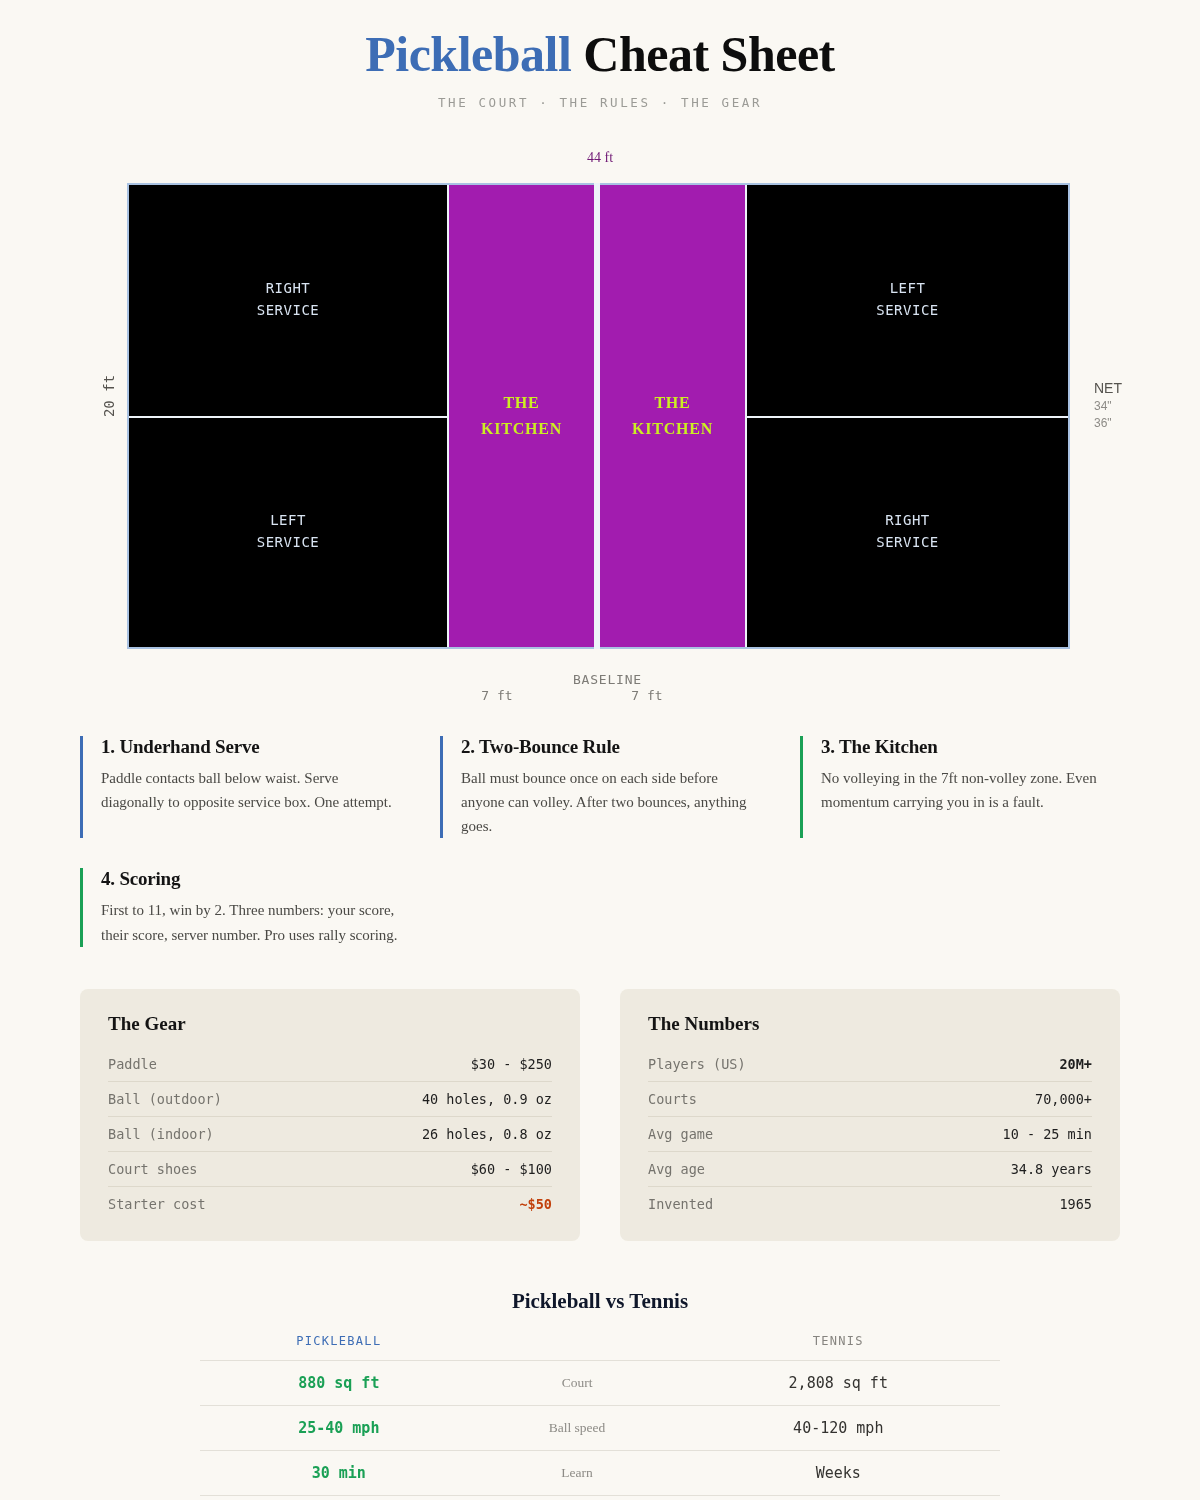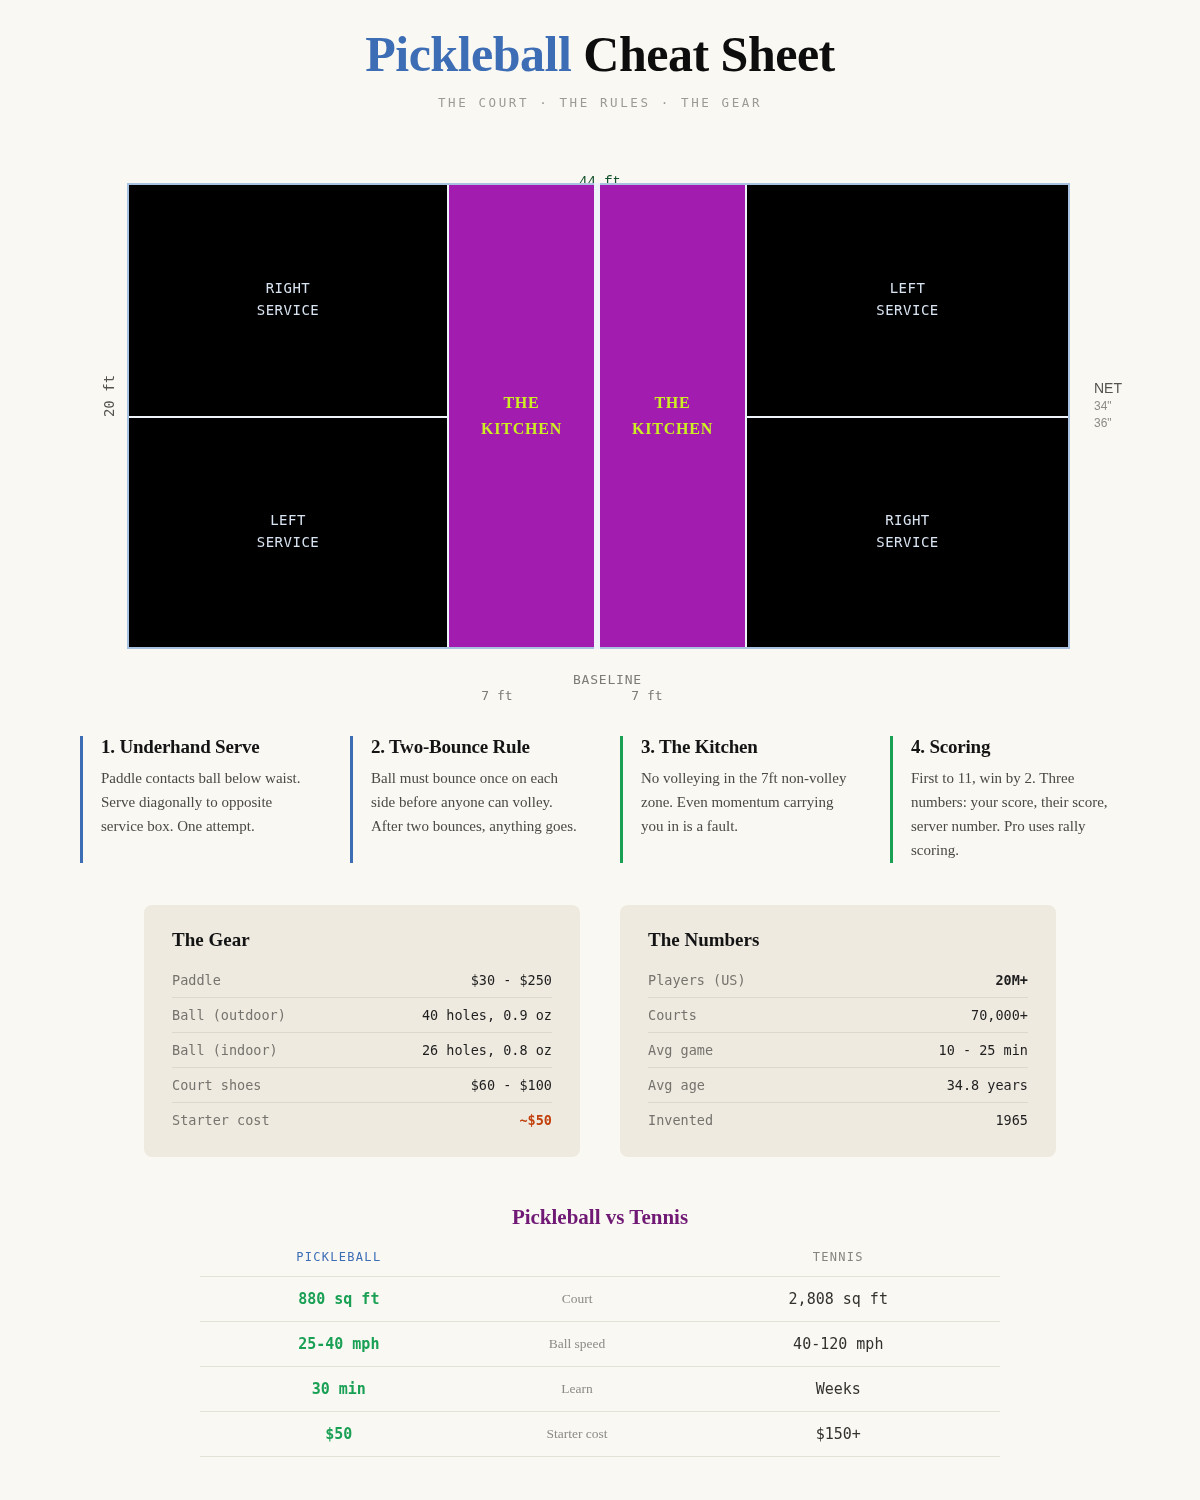--- a/index.html
+++ b/index.html
@@ -38,24 +38,23 @@
   .court-wrap {
     position: relative;
     margin: 40px auto 0;
     width: 1040px;
     height: 530px;
   }
   .label-top {
     position: absolute;
     top: 0; left: 0; right: 0;
     text-align: center;
-    font-family: Liberation Mono, monospace;
+    font-family: Liberation Serif, serif;
     font-size: 14px;
-    color: #14532d;
-    margin-top: 24px;
+    color: #701a75;
   }
   .label-left {
     position: absolute;
     left: 8px;
     top: 238px;
     font-family: "DejaVu Sans Mono", monospace;
     font-size: 14px;
     color: #55534e;
     transform: rotate(-90deg);
     transform-origin: center;
@@ -134,21 +133,21 @@
     font-size: 13px;
     color: #7d7b76;
     letter-spacing: 0.8px;
   }
 
   
   .rules {
     margin: 56px auto 0;
     width: 1040px;
     display: grid;
-    grid-template-columns: 1fr 1fr 1fr 1fr;
+    grid-template-columns: 1fr 1fr 1fr;
     column-gap: 40px;
     row-gap: 30px;
   }
   .rule { padding-left: 18px; border-left: 3px solid #3d6db5; }
   .rule.green { border-left-color: #1aa055; }
   .rule h3 {
     font-family: "Liberation Serif", serif;
     font-size: 19px;
     font-weight: bold;
     color: #141414;
@@ -158,21 +157,21 @@
   .rule p {
     font-family: "Liberation Serif", serif;
     font-size: 15px;
     line-height: 1.62;
     color: #4a4945;
   }
 
   
   .panels {
     margin: 42px auto 0;
-    width: 912px;
+    width: 1040px;
     display: grid;
     grid-template-columns: 1fr 1fr;
     column-gap: 40px;
   }
   .panel {
     background: #eeeae0;
     border-radius: 8px;
     padding: 24px 28px 20px;
   }
   .panel h3 {
@@ -197,21 +196,21 @@
   .prow .v.hl { color: #c2410c; font-weight: bold; }
   .prow .v.strong { font-weight: bold; }
 
   
   .compare { margin: 48px auto 0; width: 1040px; }
   .compare h2 {
     text-align: center;
     font-family: "Liberation Serif", serif;
     font-size: 21px;
     font-weight: bold;
-    color: #701a75;
+    color: #0f172a;
     margin-bottom: 20px;
   }
   .ctable { width: 800px; margin: 0 auto; border-collapse: collapse; }
   .ctable th {
     font-family: "DejaVu Sans Mono", monospace;
     font-size: 12px;
     font-weight: normal;
     letter-spacing: 1.3px;
     padding-bottom: 12px;
     border-bottom: 1px solid #e3e0d8;

